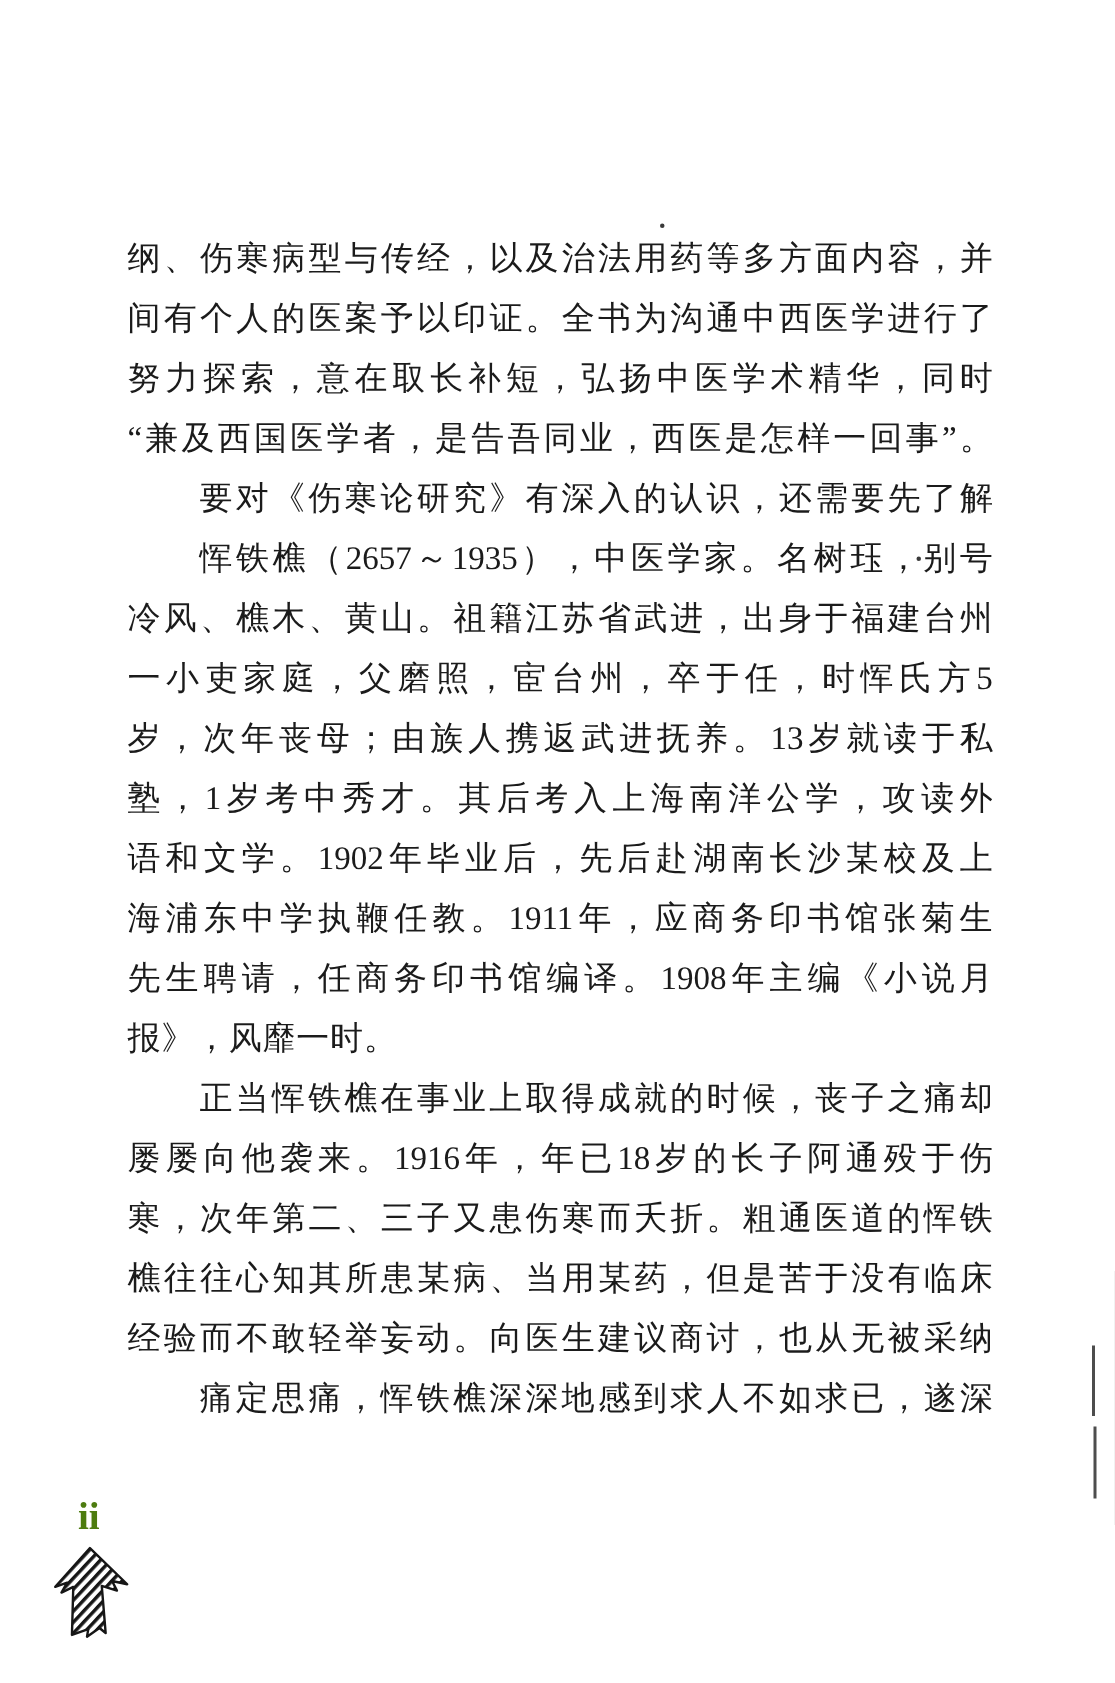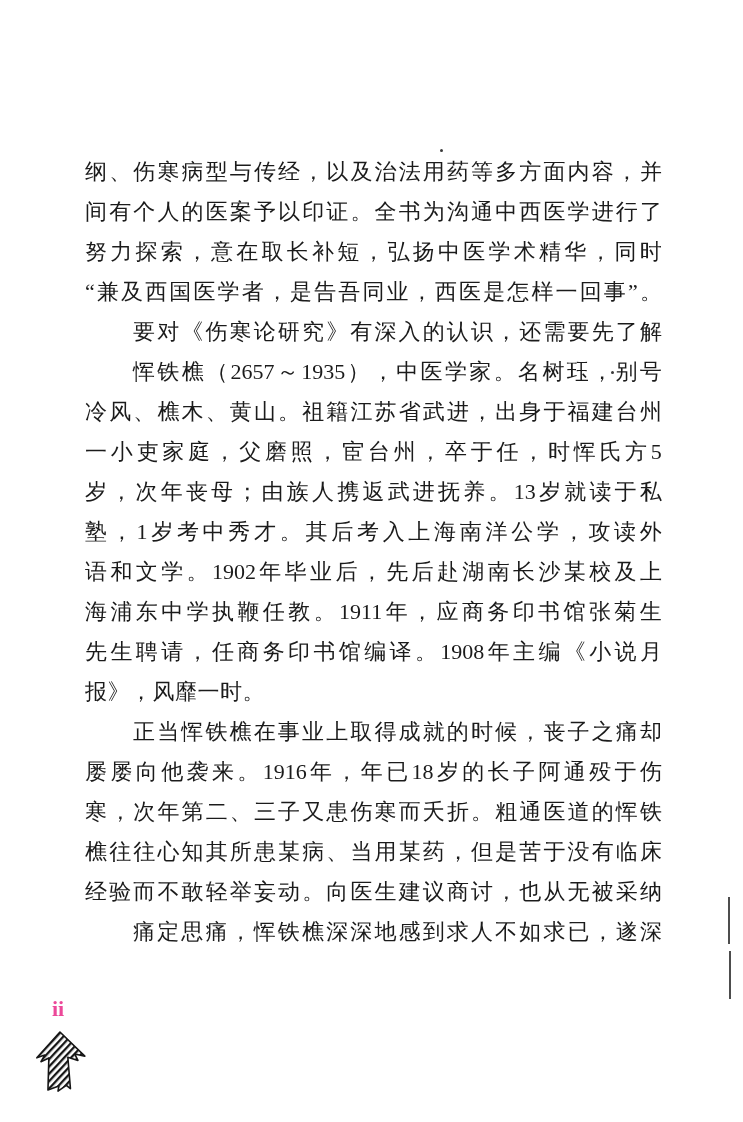--- a/index.html
+++ b/index.html
@@ -30,23 +30,23 @@
     display: flex;
     justify-content: space-between;
     align-items: baseline;
     letter-spacing: 0;
   }
   .line.indent { padding-left: 48px; }
   .page-number {
     position: absolute;
     left: 52px;
     top: 996px;
-    font-size: 22px;
+    font-size: 26px;
     font-weight: bold;
-    color: #ec4899;
+    color: #4d7c0f;
   }
   .stamp {
     position: absolute;
     left: 34px;
     top: 1030px;
     width: 54px;
     height: 64px;
     transform: rotate(-2deg);
   }
   .scan-artifact { position: absolute; background: #4d4d4d; }

